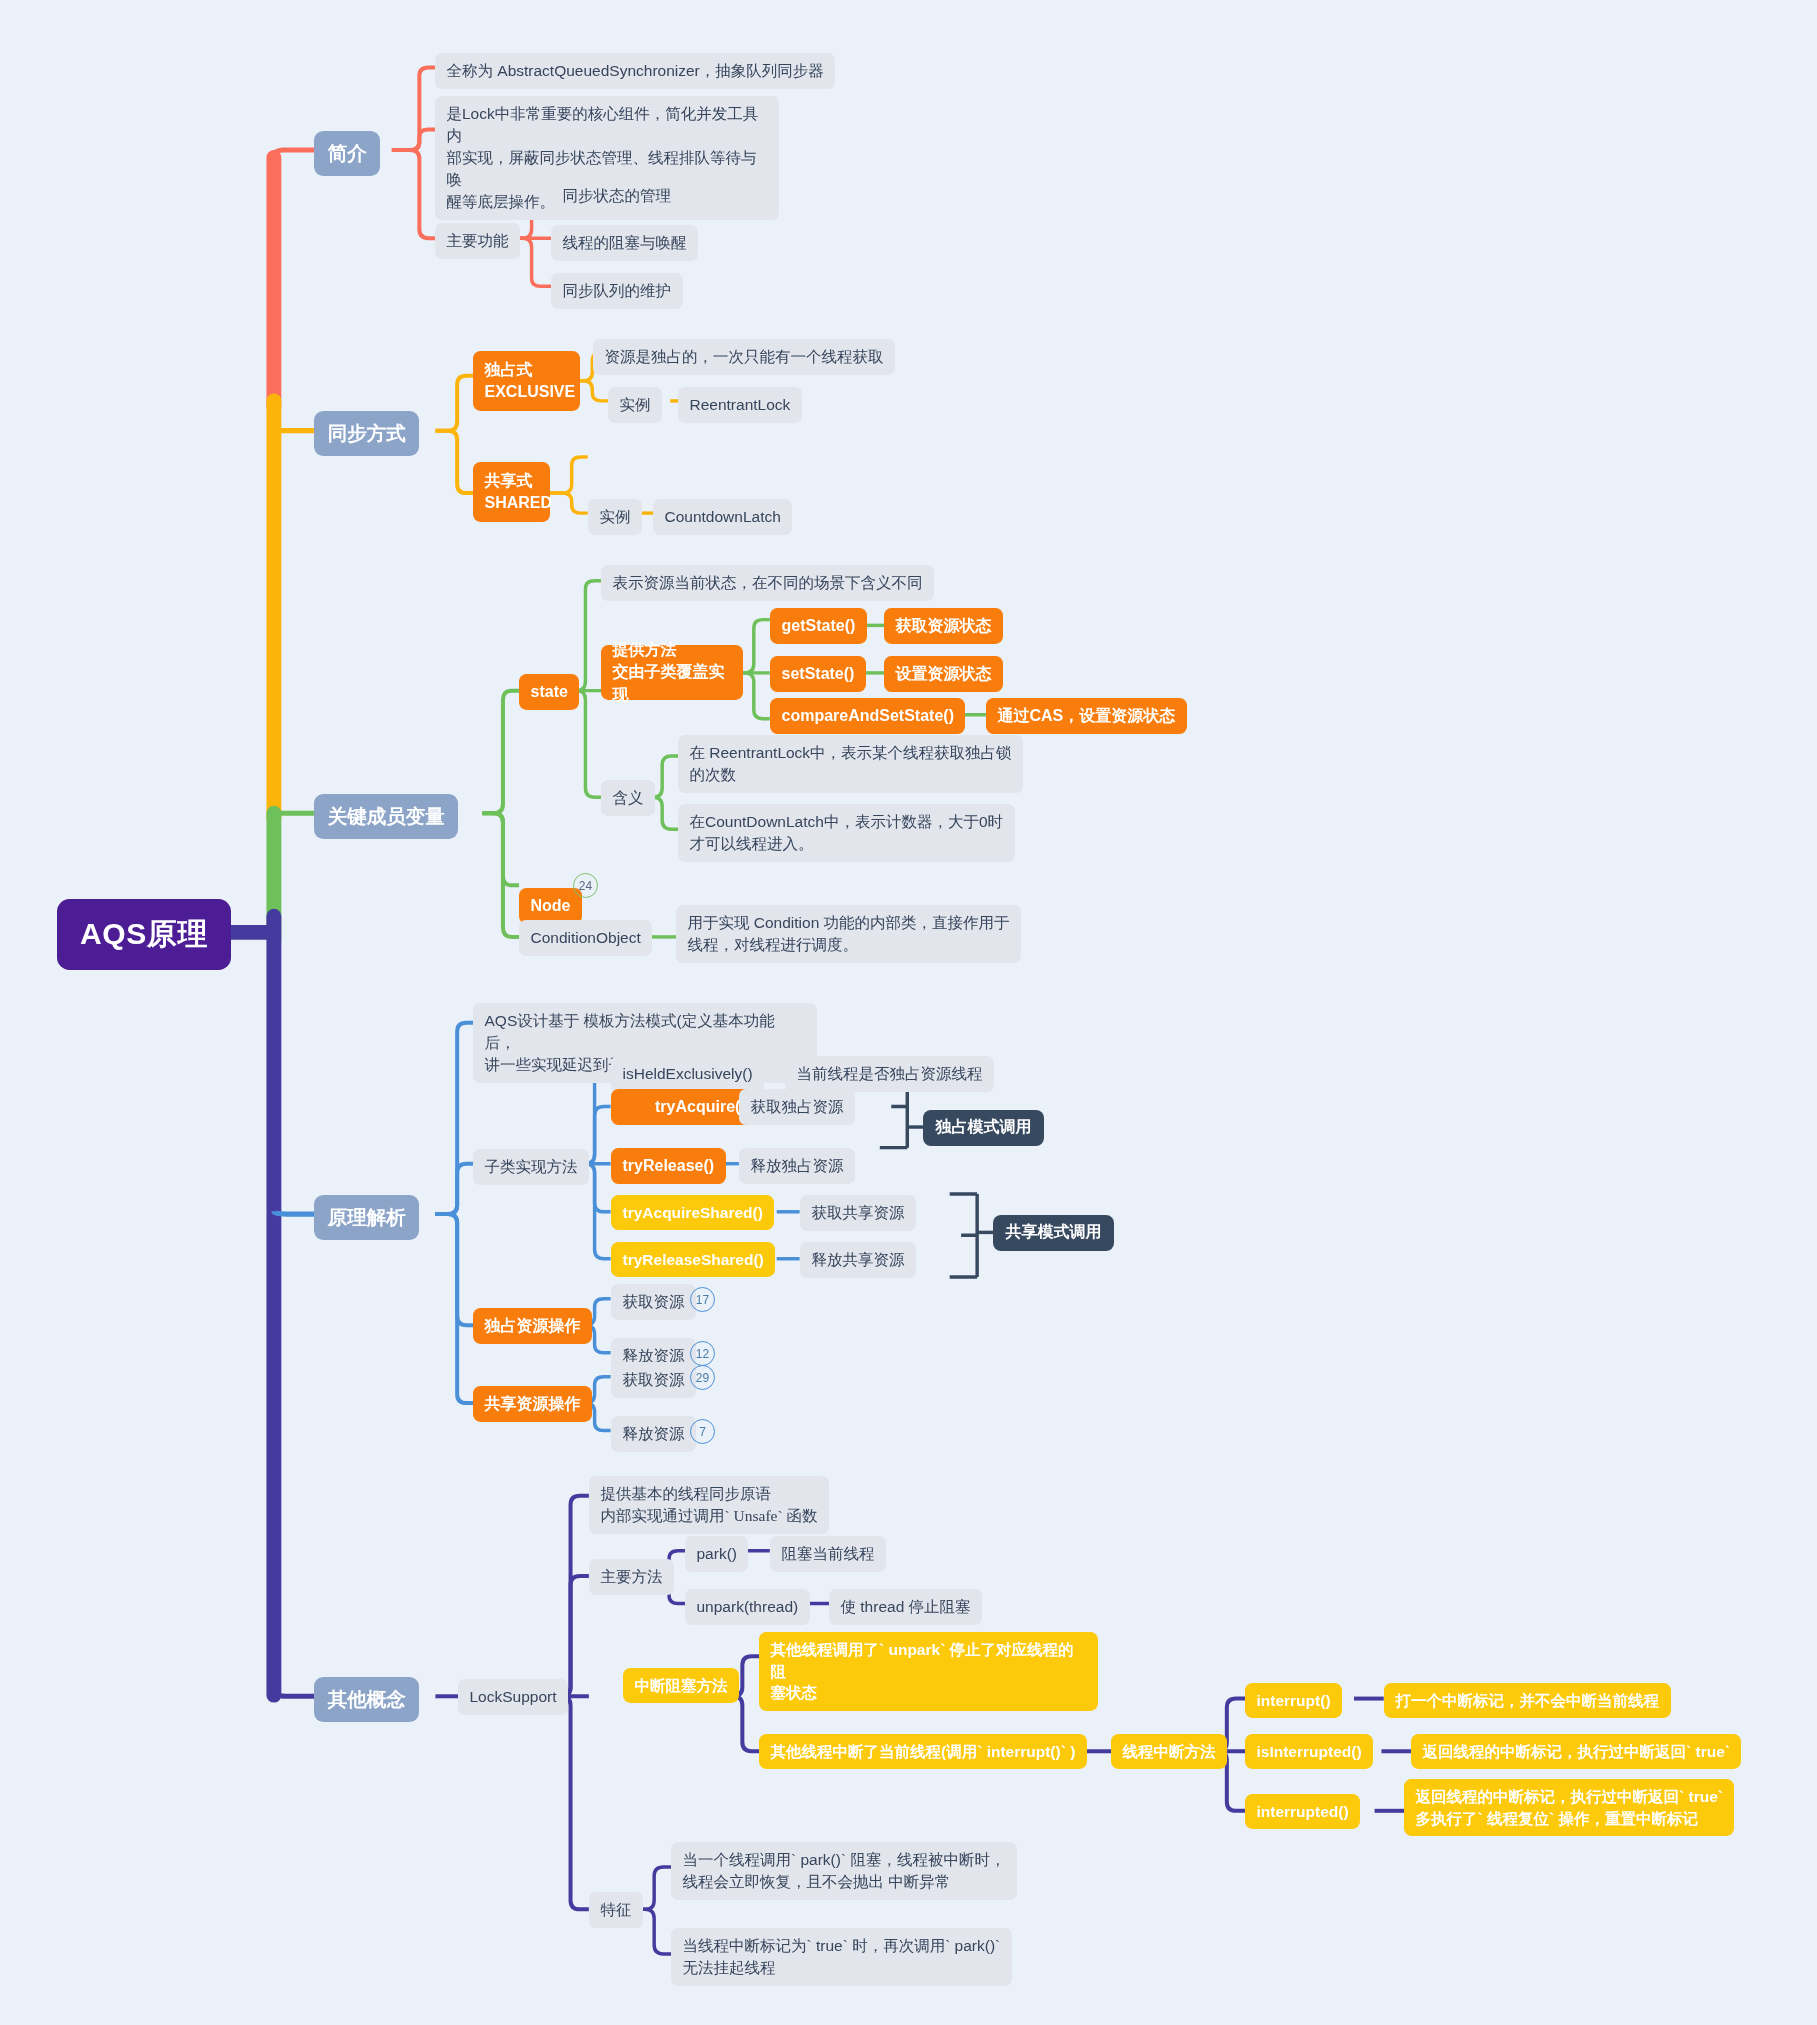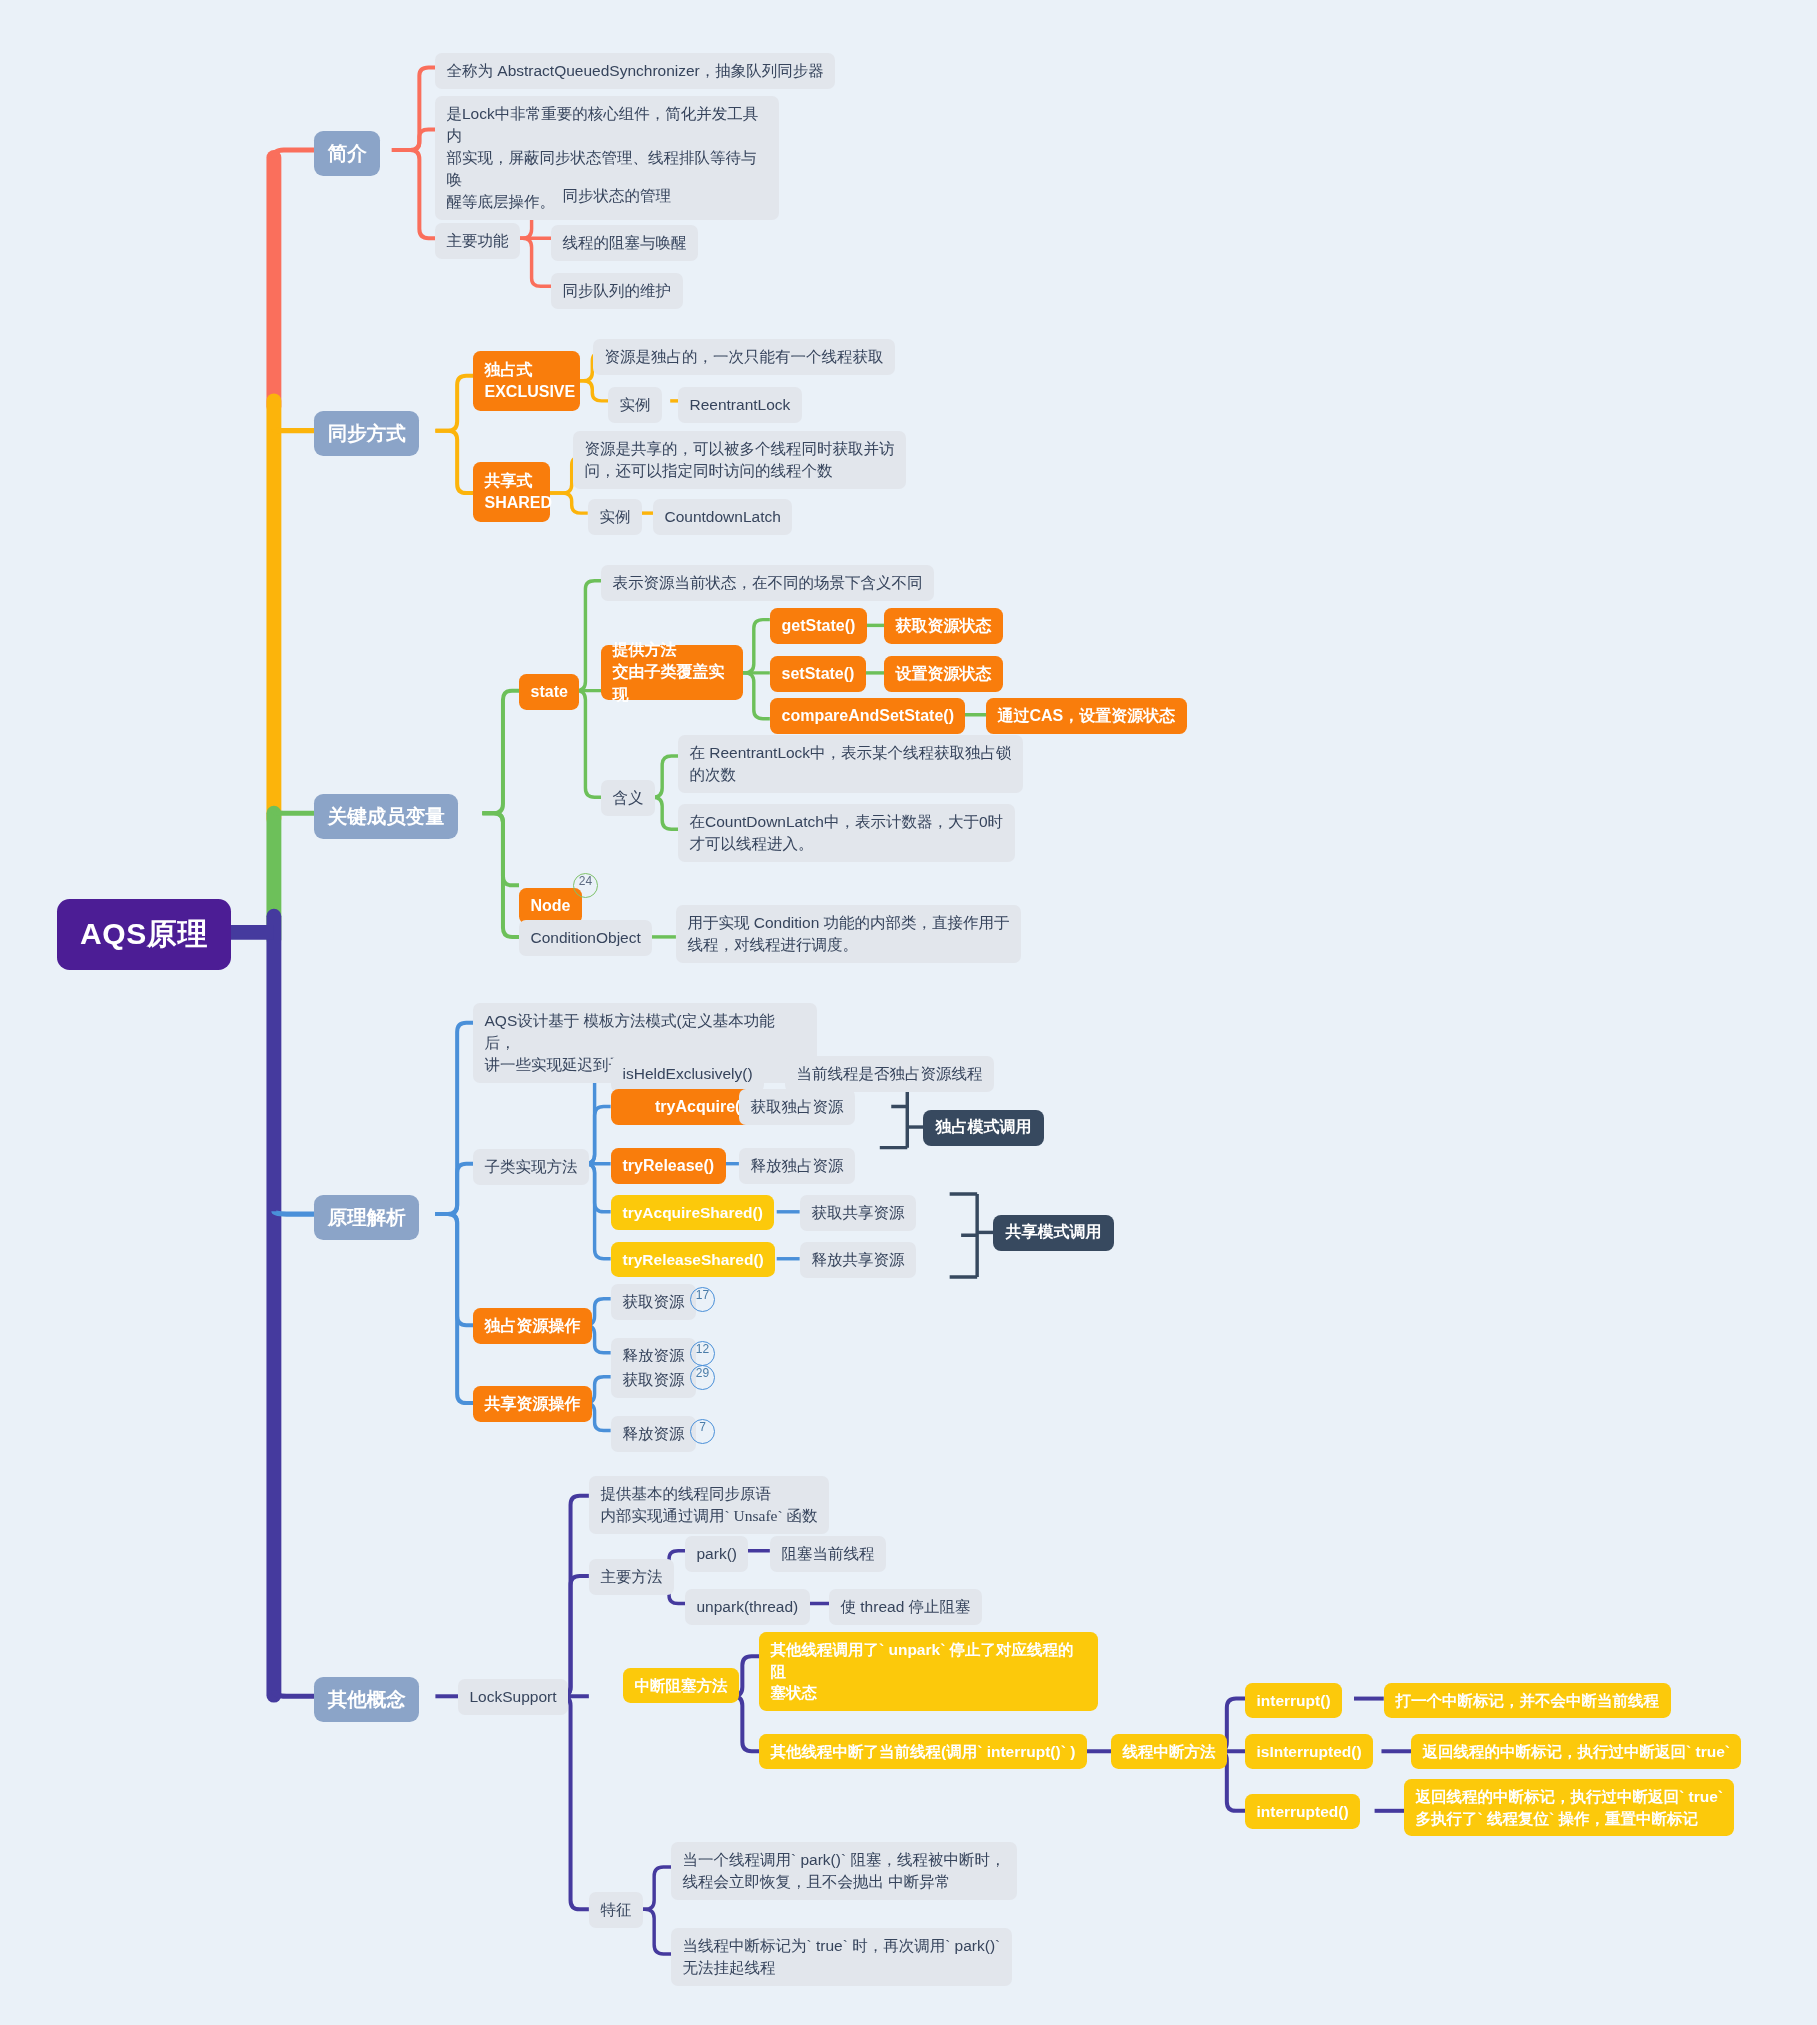--- a/index.html
+++ b/index.html
@@ -60,21 +60,21 @@
     background:#37495f;color:#ffffff;
     font-size:16px;font-weight:bold;
     padding:7.4px 12.6px;border-radius:8px;
   }
   
   .bubble{
     position:absolute;
     width:23px;height:23px;border-radius:50%;
     border:1.1px solid #7fc26b;
     color:#5d6b82;font-size:12px;
-    display:flex;justify-content:center;
+    display:flex;align-items:center;justify-content:center;
     background:transparent;
   }
   .bubble.blue{border-color:#4a90d9;color:#4a7ca8;}
 </style>
 </head>
 <body>
 
 <div id="canvas">
 
   <svg class="links" viewBox="0 0 3174 3536">
@@ -234,24 +234,20 @@
     <span>实例</span>
   </div>
   <div class="node grey" style="left:678px;top:387px;">
     <span>ReentrantLock</span>
   </div>
 
   <div class="node orange" style="left:473px;top:462px;width:77px;height:60px;">
     <span>共享式
 SHARED</span>
   </div>
-  <div class="node grey" style="left:573px;top:431px;max-width:349px;">
-    <span>资源是共享的，可以被多个线程同时获取并访
-问，还可以指定同时访问的线程个数</span>
-  </div>
   <div class="node grey" style="left:588px;top:499px;">
     <span>实例</span>
   </div>
   <div class="node grey" style="left:653px;top:499px;">
     <span>CountdownLatch</span>
   </div>
 
   <div class="node lvl1" style="left:314px;top:794px;">
     <span>关键成员变量</span>
   </div>

